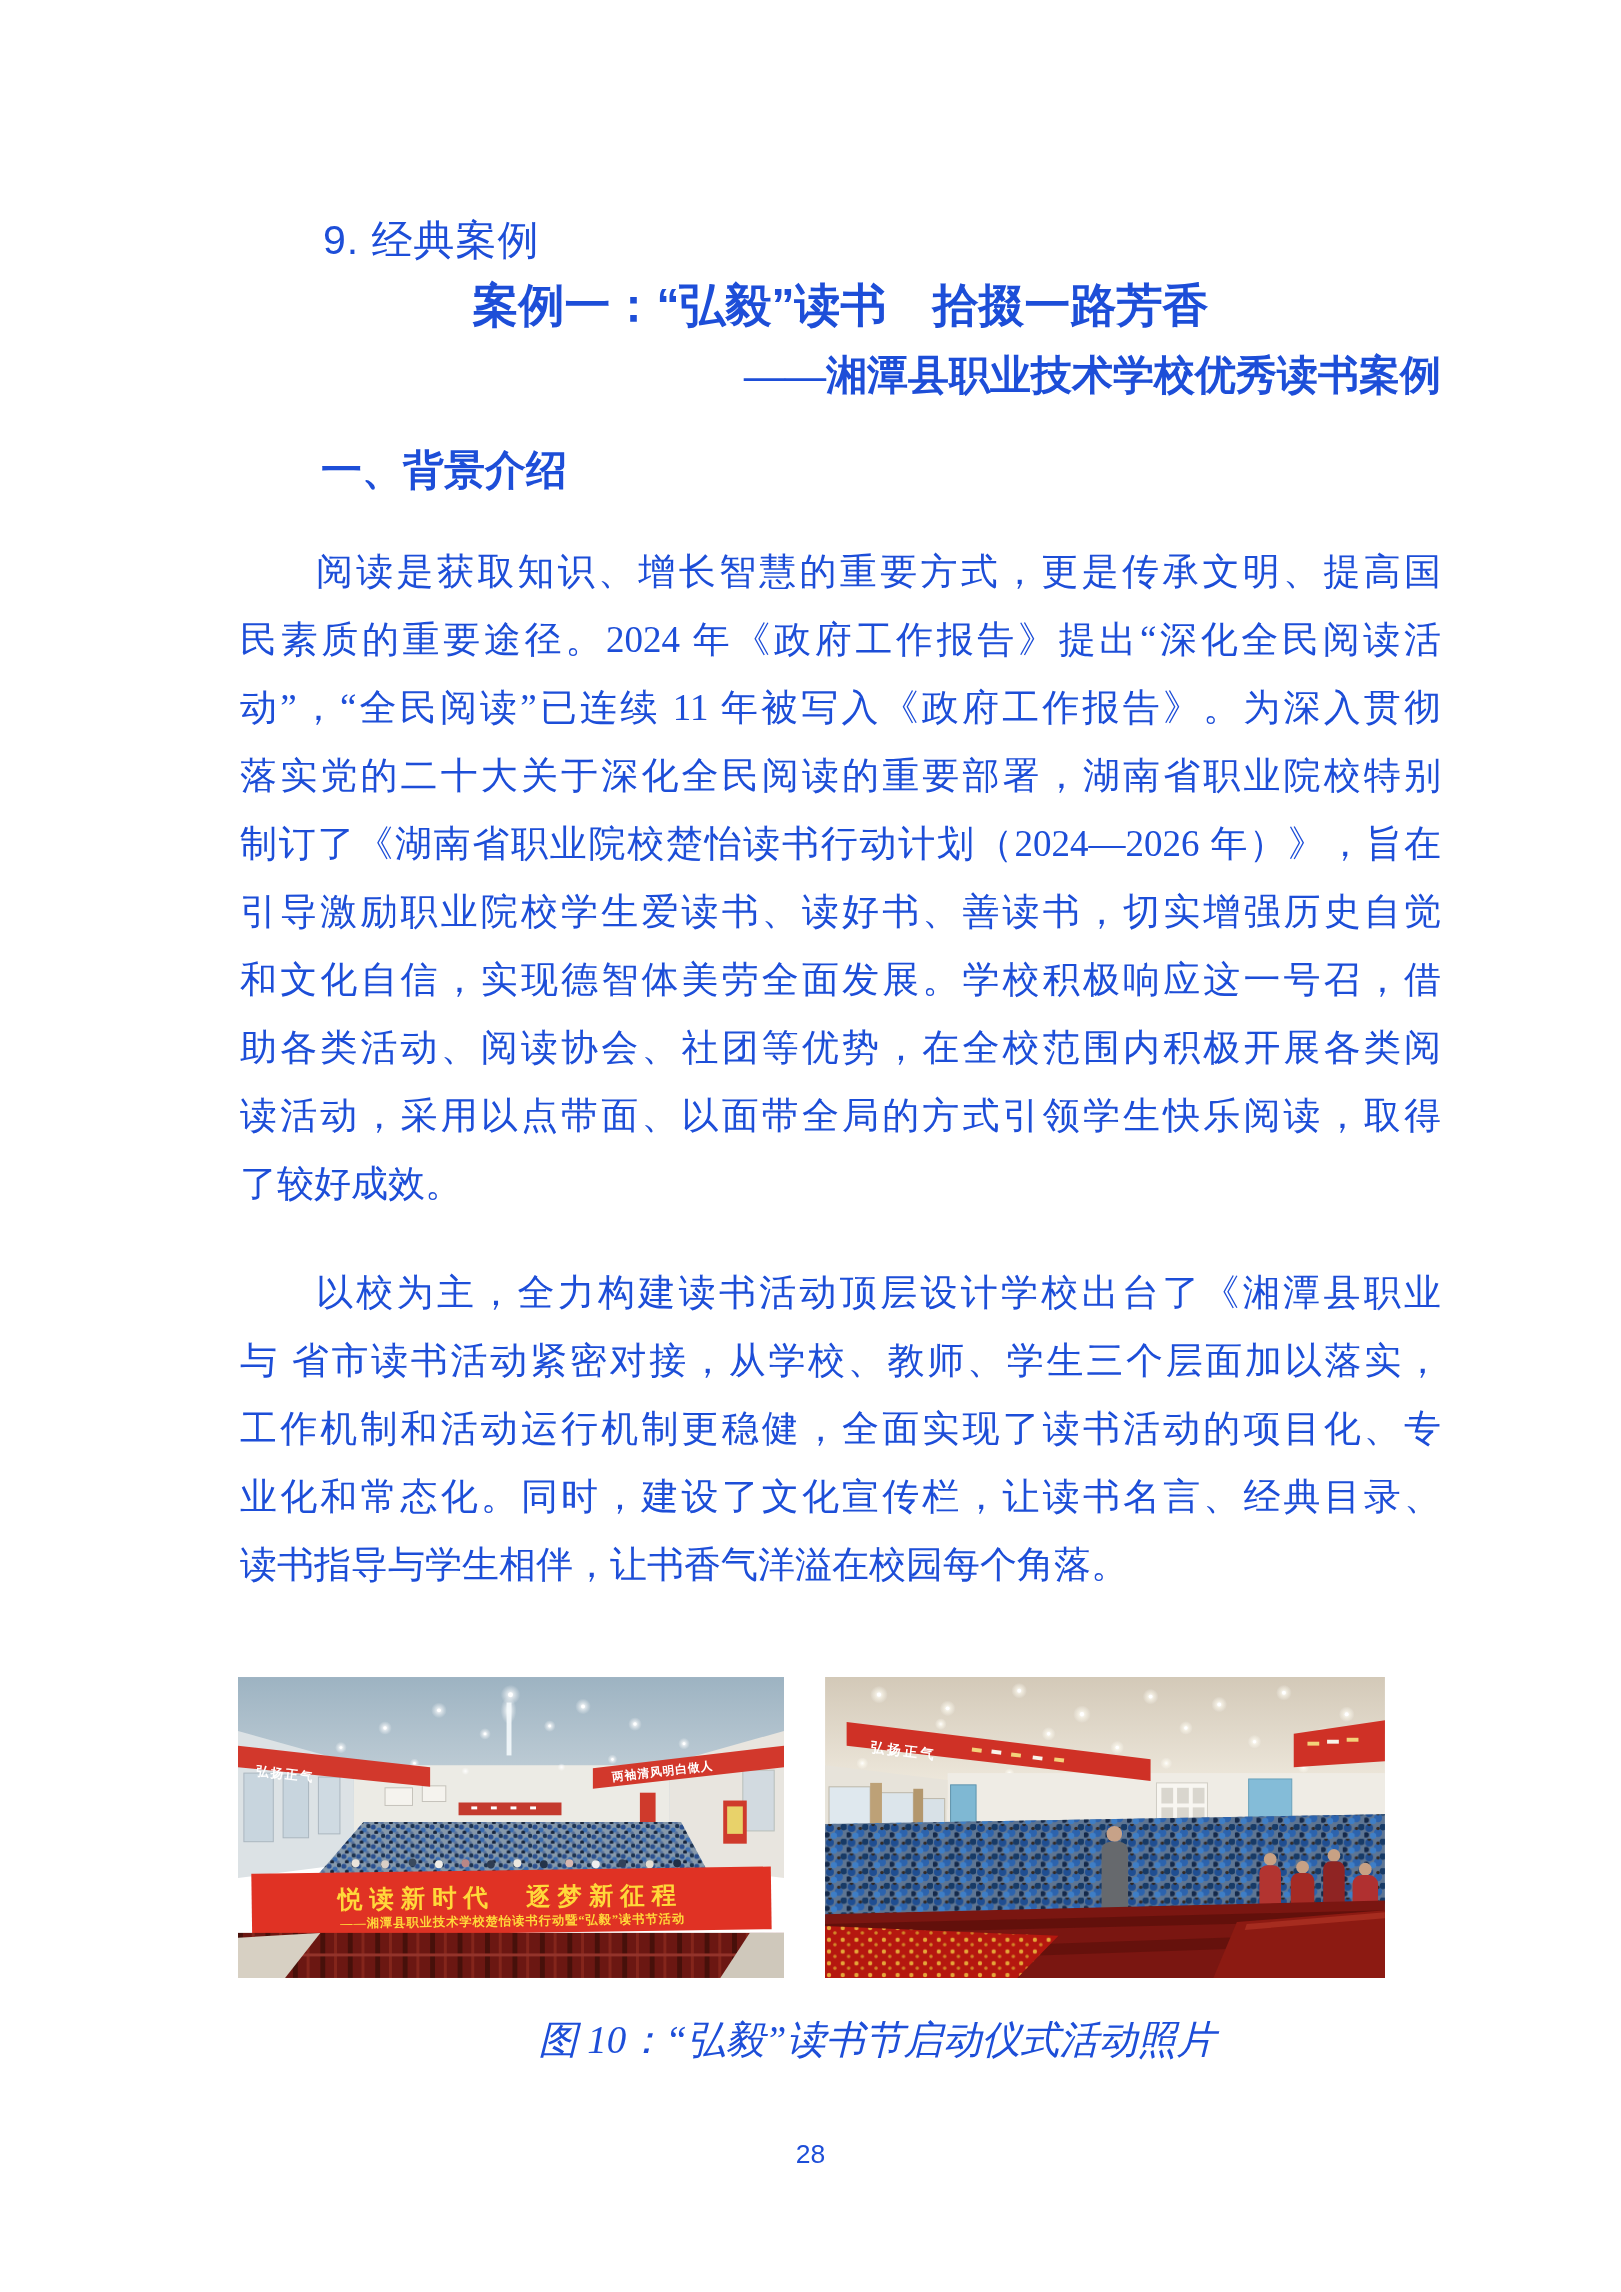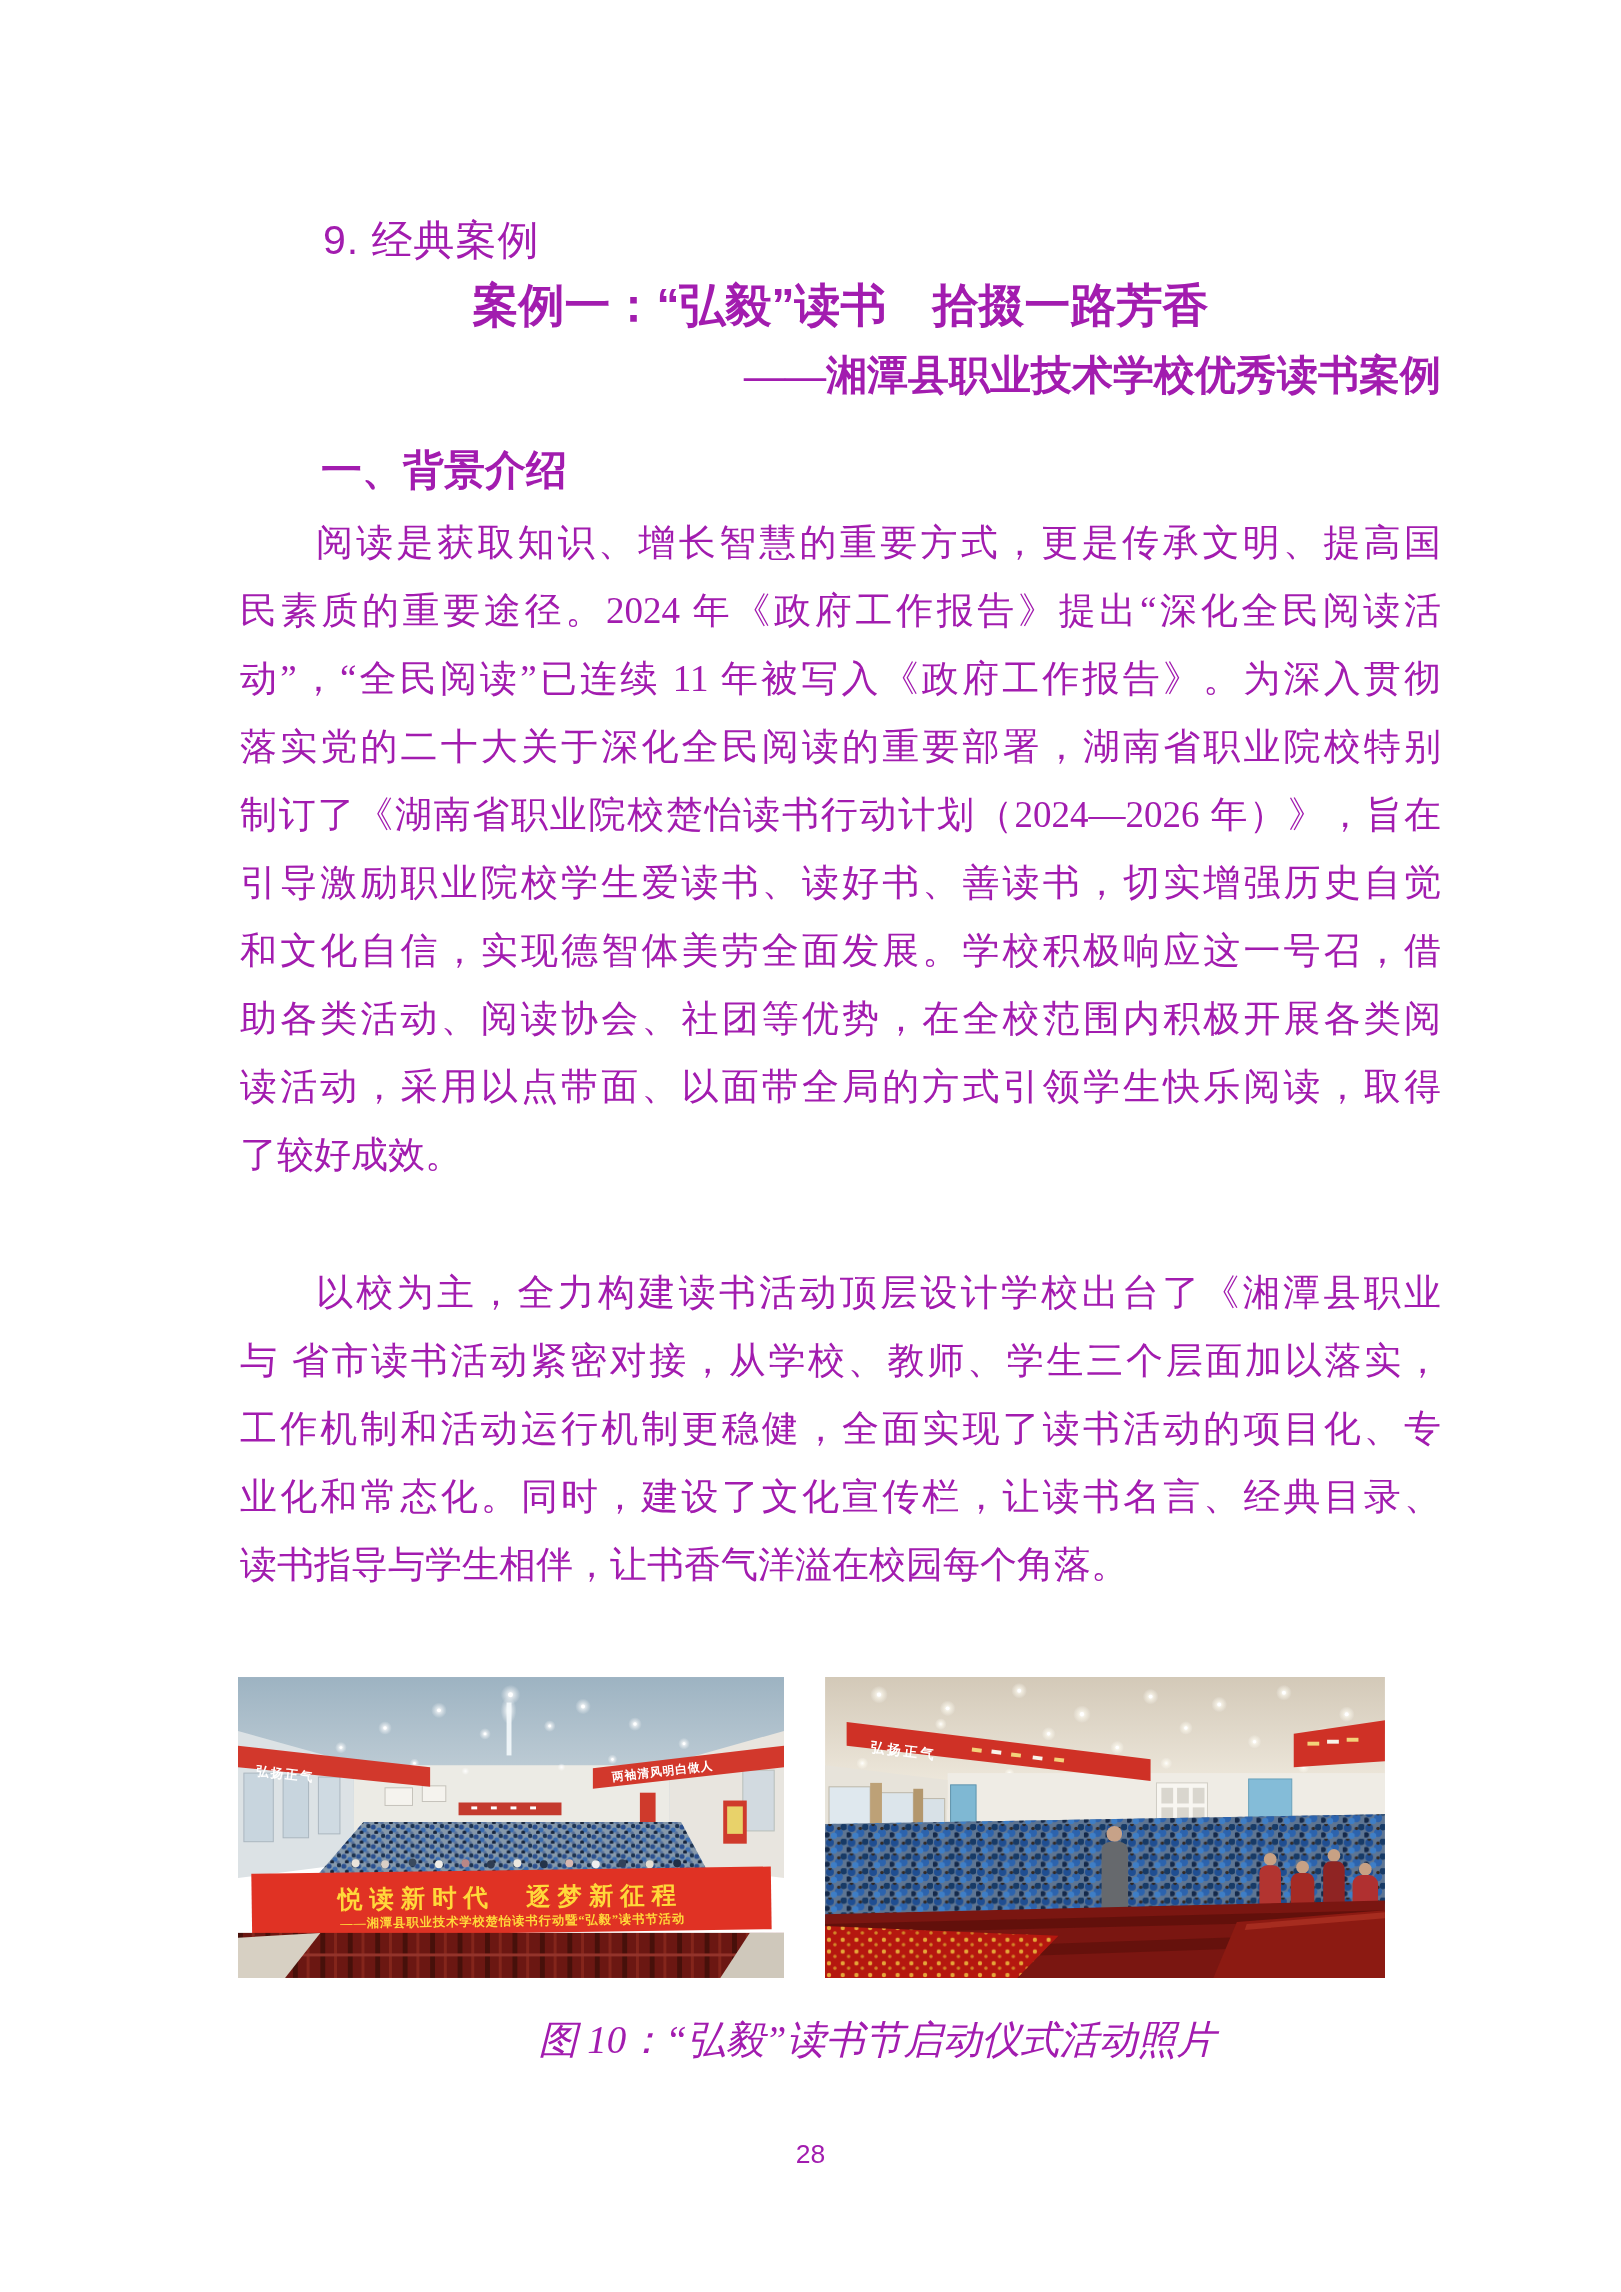--- a/index.html
+++ b/index.html
@@ -1,39 +1,39 @@
 <!DOCTYPE html>
 <html><head>
 <meta charset="utf-8">
 <style>
   html,body{margin:0;padding:0;background:#ffffff;}
   .page{
     position:relative;width:1621px;height:2293px;background:#ffffff;
-    font-family:"Liberation Serif", serif;color:#a21caf;overflow:hidden;
+    font-family:"Liberation Serif", serif;color:#1d4ed8;overflow:hidden;
   }
   .sec9{
     position:absolute;left:323px;top:218px;font-size:41px;line-height:1.1;
     font-family:"Liberation Sans", sans-serif;letter-spacing:1px;
   }
   .title{
     position:absolute;left:240px;width:1201px;top:279px;text-align:center;
     font-family:"Liberation Sans", sans-serif;font-weight:bold;font-size:46px;line-height:1.15;
   }
   .subtitle{
     position:absolute;left:240px;width:1201px;top:352px;text-align:right;
     font-weight:bold;font-size:41px;line-height:1.15;
   }
   .hnum{
     position:absolute;left:321px;font-family:"Liberation Sans", sans-serif;
     font-weight:bold;font-size:41px;line-height:1.15;
   }
   .h1{top:447px;text-align:center;}
   .h2{top:1200px;}
   .para{position:absolute;left:240px;width:1201px;font-size:37px;}
-  .p1{top:509px;}
+  .p1{top:538px;}
   .p2{top:1259px;}
   .tline{
     height:68px;line-height:68px;overflow:hidden;white-space:nowrap;
     text-align:justify;
   }
   .jl{text-align-last:justify;}
   .ll{text-align-last:left;}
   .ind{text-indent:76px;}
   .photo{position:absolute;top:1677px;height:301px;}
   .photo svg{display:block;width:100%;height:100%;}

